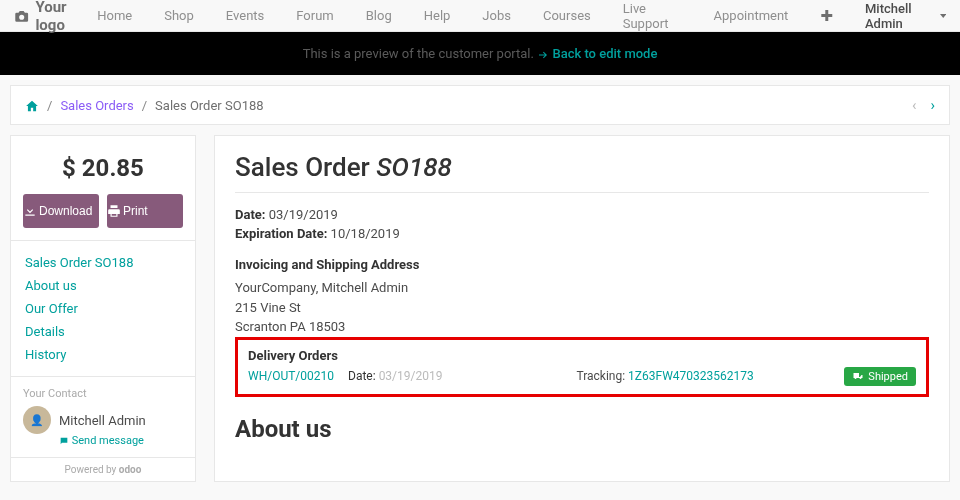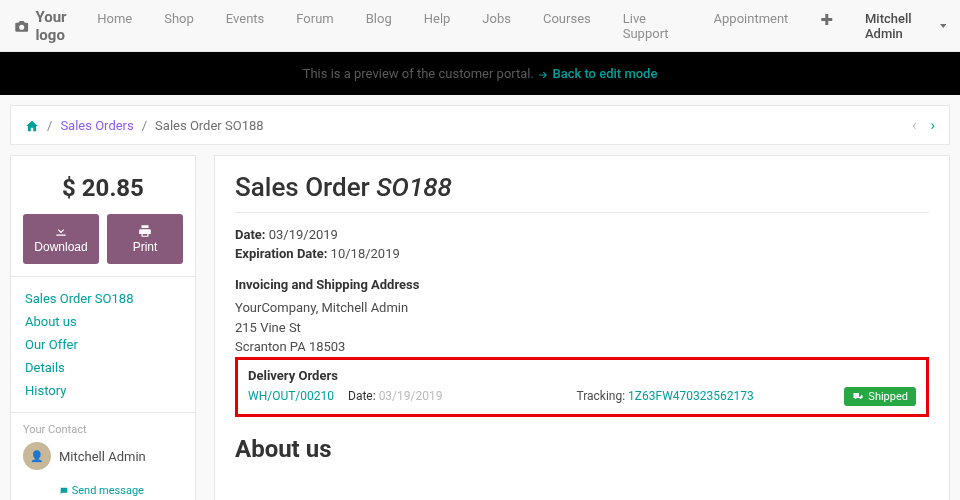--- a/index.html
+++ b/index.html
@@ -1,46 +1,46 @@
 <!DOCTYPE html>
 <html><head>
 <meta charset="utf-8">
 <style>
 *{box-sizing:border-box;margin:0;padding:0}
 body{font-family:-apple-system,BlinkMacSystemFont,"Segoe UI",Roboto,sans-serif;font-size:13px;color:#4c4c4c;background:#f9f9f9;width:960px;height:500px;overflow:hidden}
 a{text-decoration:none}
-.topbar{background:#f8f8f8;border-bottom:1px solid #e7e7e7;height:52px;display:flex;align-items:center;padding:0 14px}
+.topbar{background:#f8f8f8;border-bottom:1px solid #e7e7e7;height:32px;display:flex;align-items:center;padding:0 14px}
 .logo-wrap{display:flex;align-items:center;gap:6px;color:#6f6f6f;font-weight:700;font-size:15px}
-.nav{margin-left:auto;display:flex;gap:32px;color:#8f8f8f;font-size:13px}
+.nav{margin-left:auto;display:flex;align-items:center;gap:32px;color:#8f8f8f;font-size:13px}
 .nav-item{color:#8f8f8f;cursor:pointer}
 .plus{font-size:15px;color:#6f6f6f}
 .user{color:#4c4c4c;font-weight:500;display:flex;align-items:center;gap:4px}
 .preview-bar{background:#000000;text-align:center;padding:14px 0;font-size:13px;color:#5a5a5a}
 .preview-bar a{color:#00a09d;font-weight:500}
 .crumbbar{background:#fff;border:1px solid #e7e7e7;margin:10px;padding:10px 14px;display:flex;align-items:center;font-size:13px}
 .crumbbar .sep{margin:0 8px;color:#888}
 .crumbbar .home{color:#00a09d}
 .crumbbar .link{color:#8b5cf6;cursor:pointer}
 .crumbbar .current{color:#6f6f6f}
 .crumb-nav{margin-left:auto;display:flex;gap:14px;color:#00a09d;font-size:15px}
 .crumb-nav .prev{color:#bbb}
 .layout{display:flex;gap:18px;padding:0 10px}
 .side{width:186px}
 .price-card{background:#fff;border:1px solid #e7e7e7;padding:12px;text-align:center}
 .price{font-size:24px;font-weight:700;color:#333;padding:6px 0 12px}
 .btnrow{display:flex;gap:8px}
-.btn{background:#875a7b;color:#fff;border:none;border-radius:3px;padding:10px 0;flex:1;font-size:12px;cursor:pointer;display:flex;flex-direction:column;align-items:center;gap:2px}
+.btn{background:#875a7b;color:#fff;border:none;border-radius:3px;padding:10px 0;flex:1;font-size:12px;cursor:pointer;display:flex;flex-direction:row;align-items:center;gap:2px}
 .sidelinks{background:#fff;border:1px solid #e7e7e7;border-top:none;padding:10px 14px}
 .sidelinks a{display:block;color:#00a09d;font-size:13px;padding:4px 0}
 .contact-card{background:#fff;border:1px solid #e7e7e7;border-top:none;padding:10px 12px}
 .contact-label{color:#aaa;font-size:11px;margin-bottom:6px}
 .contact-row{display:flex;align-items:center;gap:8px}
 .avatar{width:28px;height:28px;border-radius:50%;background:#c8b89a;flex-shrink:0;display:flex;align-items:center;justify-content:center;color:#fff;font-size:11px}
 .contact-row .name{font-size:13px;color:#4c4c4c}
-.sendmsg{color:#00a09d;font-size:11px;margin-left:36px;margin-top:14px;display:block}
+.sendmsg{color:#00a09d;font-size:11px;margin-left:36px;margin-top:0;display:block}
 .powered{background:#fff;border:1px solid #e7e7e7;border-top:none;text-align:center;padding:6px 0;color:#aaa;font-size:10px}
 .main{flex:1;background:#fff;border:1px solid #e7e7e7;padding:16px 20px}
 h1{font-size:26px;font-weight:500;color:#333;border-bottom:1px solid #e7e7e7;padding-bottom:10px;margin-bottom:14px}
 h1 .em{font-style:italic}
 .field{font-size:13px;margin:4px 0;color:#4c4c4c}
 .field b{color:#333}
 .sect{font-weight:700;color:#333;margin:16px 0 6px;font-size:13px}
 .addr-line{font-size:13px;color:#4c4c4c;line-height:1.5}
 .delivery-box{border:3px solid #e60000;padding:8px 10px;}
 .delivery-head{font-weight:700;color:#333;font-size:13px;margin-bottom:4px}

